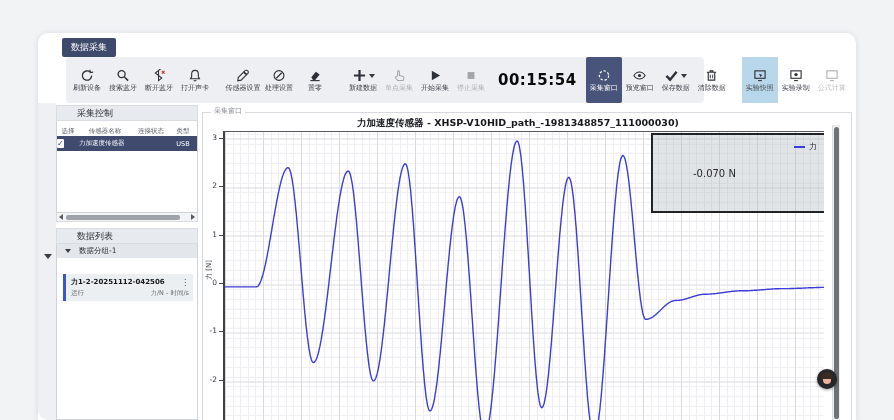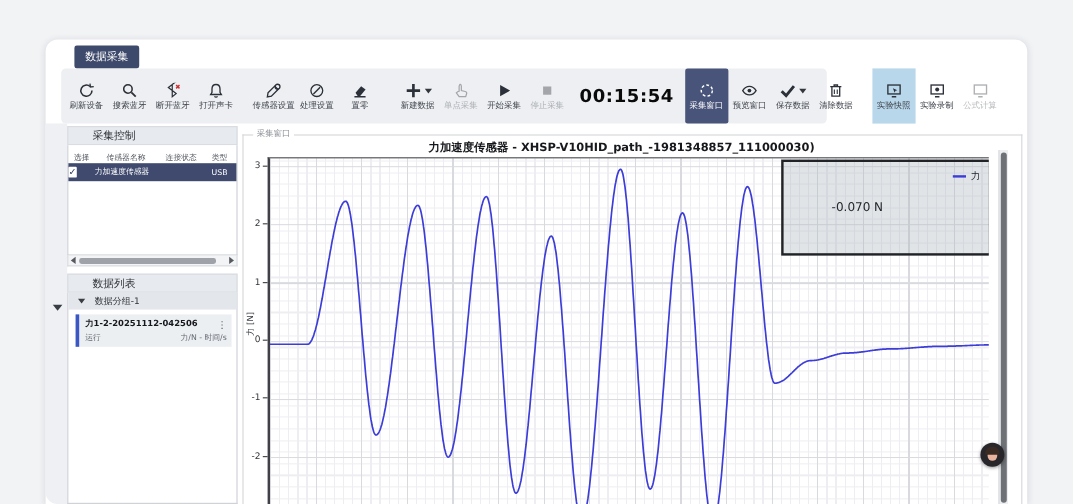--- a/index.html
+++ b/index.html
@@ -6,21 +6,21 @@
   .stage{position:relative;width:894px;height:420px;overflow:hidden;background:#f2f3f5;}
   .card{position:absolute;left:38px;top:33px;width:818px;height:387px;background:#ffffff;
         border-radius:10px 10px 0 0;box-shadow:0 1px 6px rgba(30,35,60,.12);}
 
   
   .tabbar{position:absolute;left:24px;top:5px;display:flex;gap:4px;flex-direction:column;}
   .tab{font-size:9px;padding:3px 9px;color:#3a3d45;cursor:default;white-space:nowrap;}
   .tab.active{background:#3e4a6b;color:#fff;border-radius:2px;}
 
   
-  .toolbar{position:absolute;left:13px;top:24px;width:638px;height:46px;background:#edeff2;border-radius:4px;
+  .toolbar{position:absolute;left:28px;top:24px;width:638px;height:46px;background:#edeff2;border-radius:4px;
            display:flex;align-items:center;padding:0 3px;box-sizing:border-box;justify-content:space-between;}
   .tbtn{min-width:36px;height:100%;display:flex;flex-direction:column;align-items:center;justify-content:center;
         gap:3px;color:#2c3038;}
   .tbtn svg{height:13px;display:block;}
   .tbtn .lb{font-size:7px;color:#3f434b;white-space:nowrap;line-height:1;}
   .tbtn.disabled{opacity:.38;}
   .tbtn.active-navy{background:#49547a;border-radius:2px;color:#fff;}
   .tbtn.active-navy .lb{color:#fff;}
   .tbtn.active-light{background:#b9d7ea;}
   .gap{margin-left:12px;}
@@ -46,21 +46,21 @@
   .dot{width:6px;height:6px;border-radius:50%;background:#27b43a;margin:0 auto;}
   .hscroll{height:9px;flex:0 0 9px;display:flex;align-items:center;background:#f3f4f6;border:1px solid #d9dce0;border-top:none;box-sizing:border-box;}
   .arrL{width:0;height:0;border-top:3px solid transparent;border-bottom:3px solid transparent;border-right:4px solid #56595f;margin:0 2px;}
   .arrR{width:0;height:0;border-top:3px solid transparent;border-bottom:3px solid transparent;border-left:4px solid #56595f;margin:0 2px;}
   .htrack{flex:1;height:5px;position:relative;}
   .hthumb{position:absolute;left:1px;top:0;height:5px;width:92%;background:#9fa2a8;border-radius:2px;}
   .spacer6{height:6px;flex:0 0 6px;}
   .list-box{flex:1;border:1px solid #cfd3d8;border-top:none;background:#fff;box-sizing:border-box;}
   .group-h{height:14px;background:#e3e7eb;display:flex;align-items:center;font-size:7.5px;color:#2e3237;padding-left:8px;gap:8px;}
   .tri-d{width:0;height:0;border-left:3.5px solid transparent;border-right:3.5px solid transparent;border-top:4px solid #3a3d44;}
-  .ditem{margin:4px 4px 0 6px;background:#eceff2;border-left:3px solid #3a57c4;padding:3px 4px 3px 5px;}
+  .ditem{margin:16px 4px 0 6px;background:#eceff2;border-left:3px solid #3a57c4;padding:3px 4px 3px 5px;}
   .ditem .t1{font-size:7px;font-weight:bold;color:#15171c;display:flex;justify-content:space-between;align-items:center;}
   .ditem .dots{font-size:8px;color:#43464c;font-weight:normal;}
   .ditem .t2{display:flex;justify-content:space-between;font-size:6.5px;color:#646a72;margin-top:2px;}
 
   
   .frame{position:absolute;left:164px;top:79px;width:648px;height:308px;border:1px solid #d6d9dd;border-bottom:none;background:#fff;}
   .frame-label{position:absolute;top:-5px;left:8px;background:#fff;font-size:7px;color:#8a8e95;padding:0 3px;line-height:1;}
   .chart-title{position:absolute;top:4px;left:0;width:630px;text-align:center;font-size:9.5px;font-weight:bold;color:#17181c;white-space:nowrap;}
   .ylabel{position:absolute;left:-4px;top:152px;font-size:7px;color:#3c3f45;transform:rotate(-90deg);transform-origin:center;}
   .yaxis{position:absolute;left:0;top:18px;width:20px;height:290px;}

